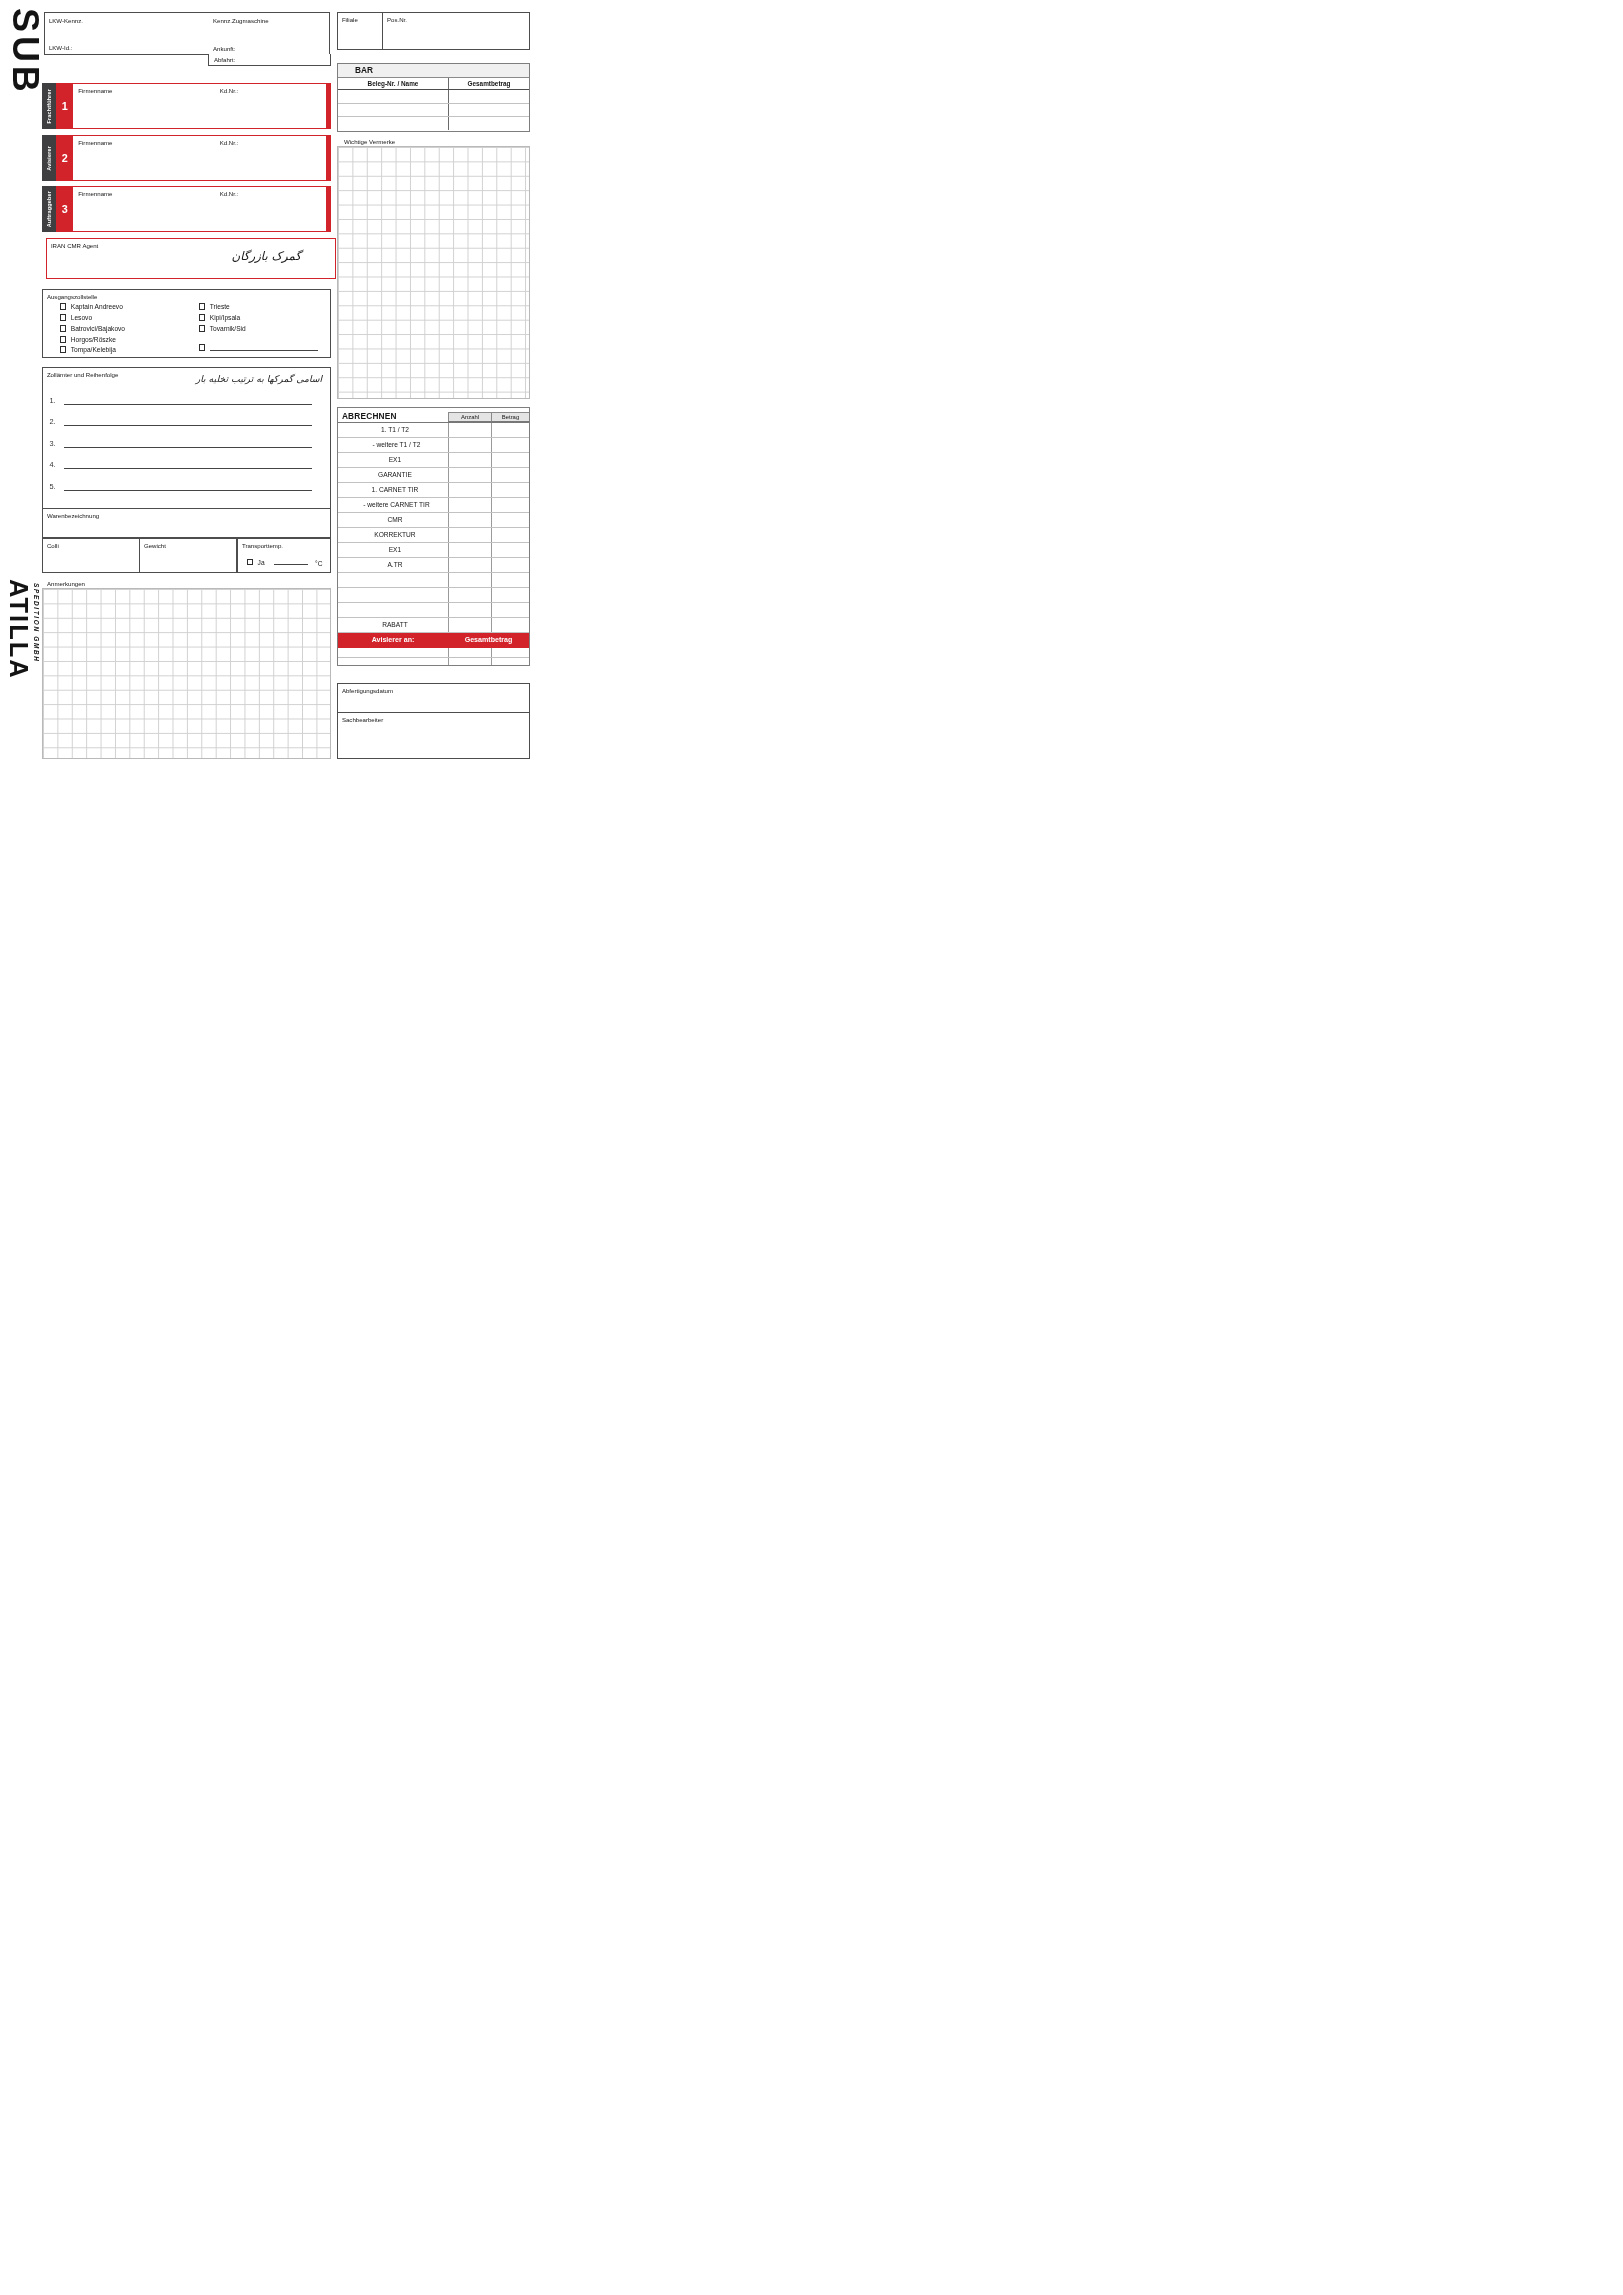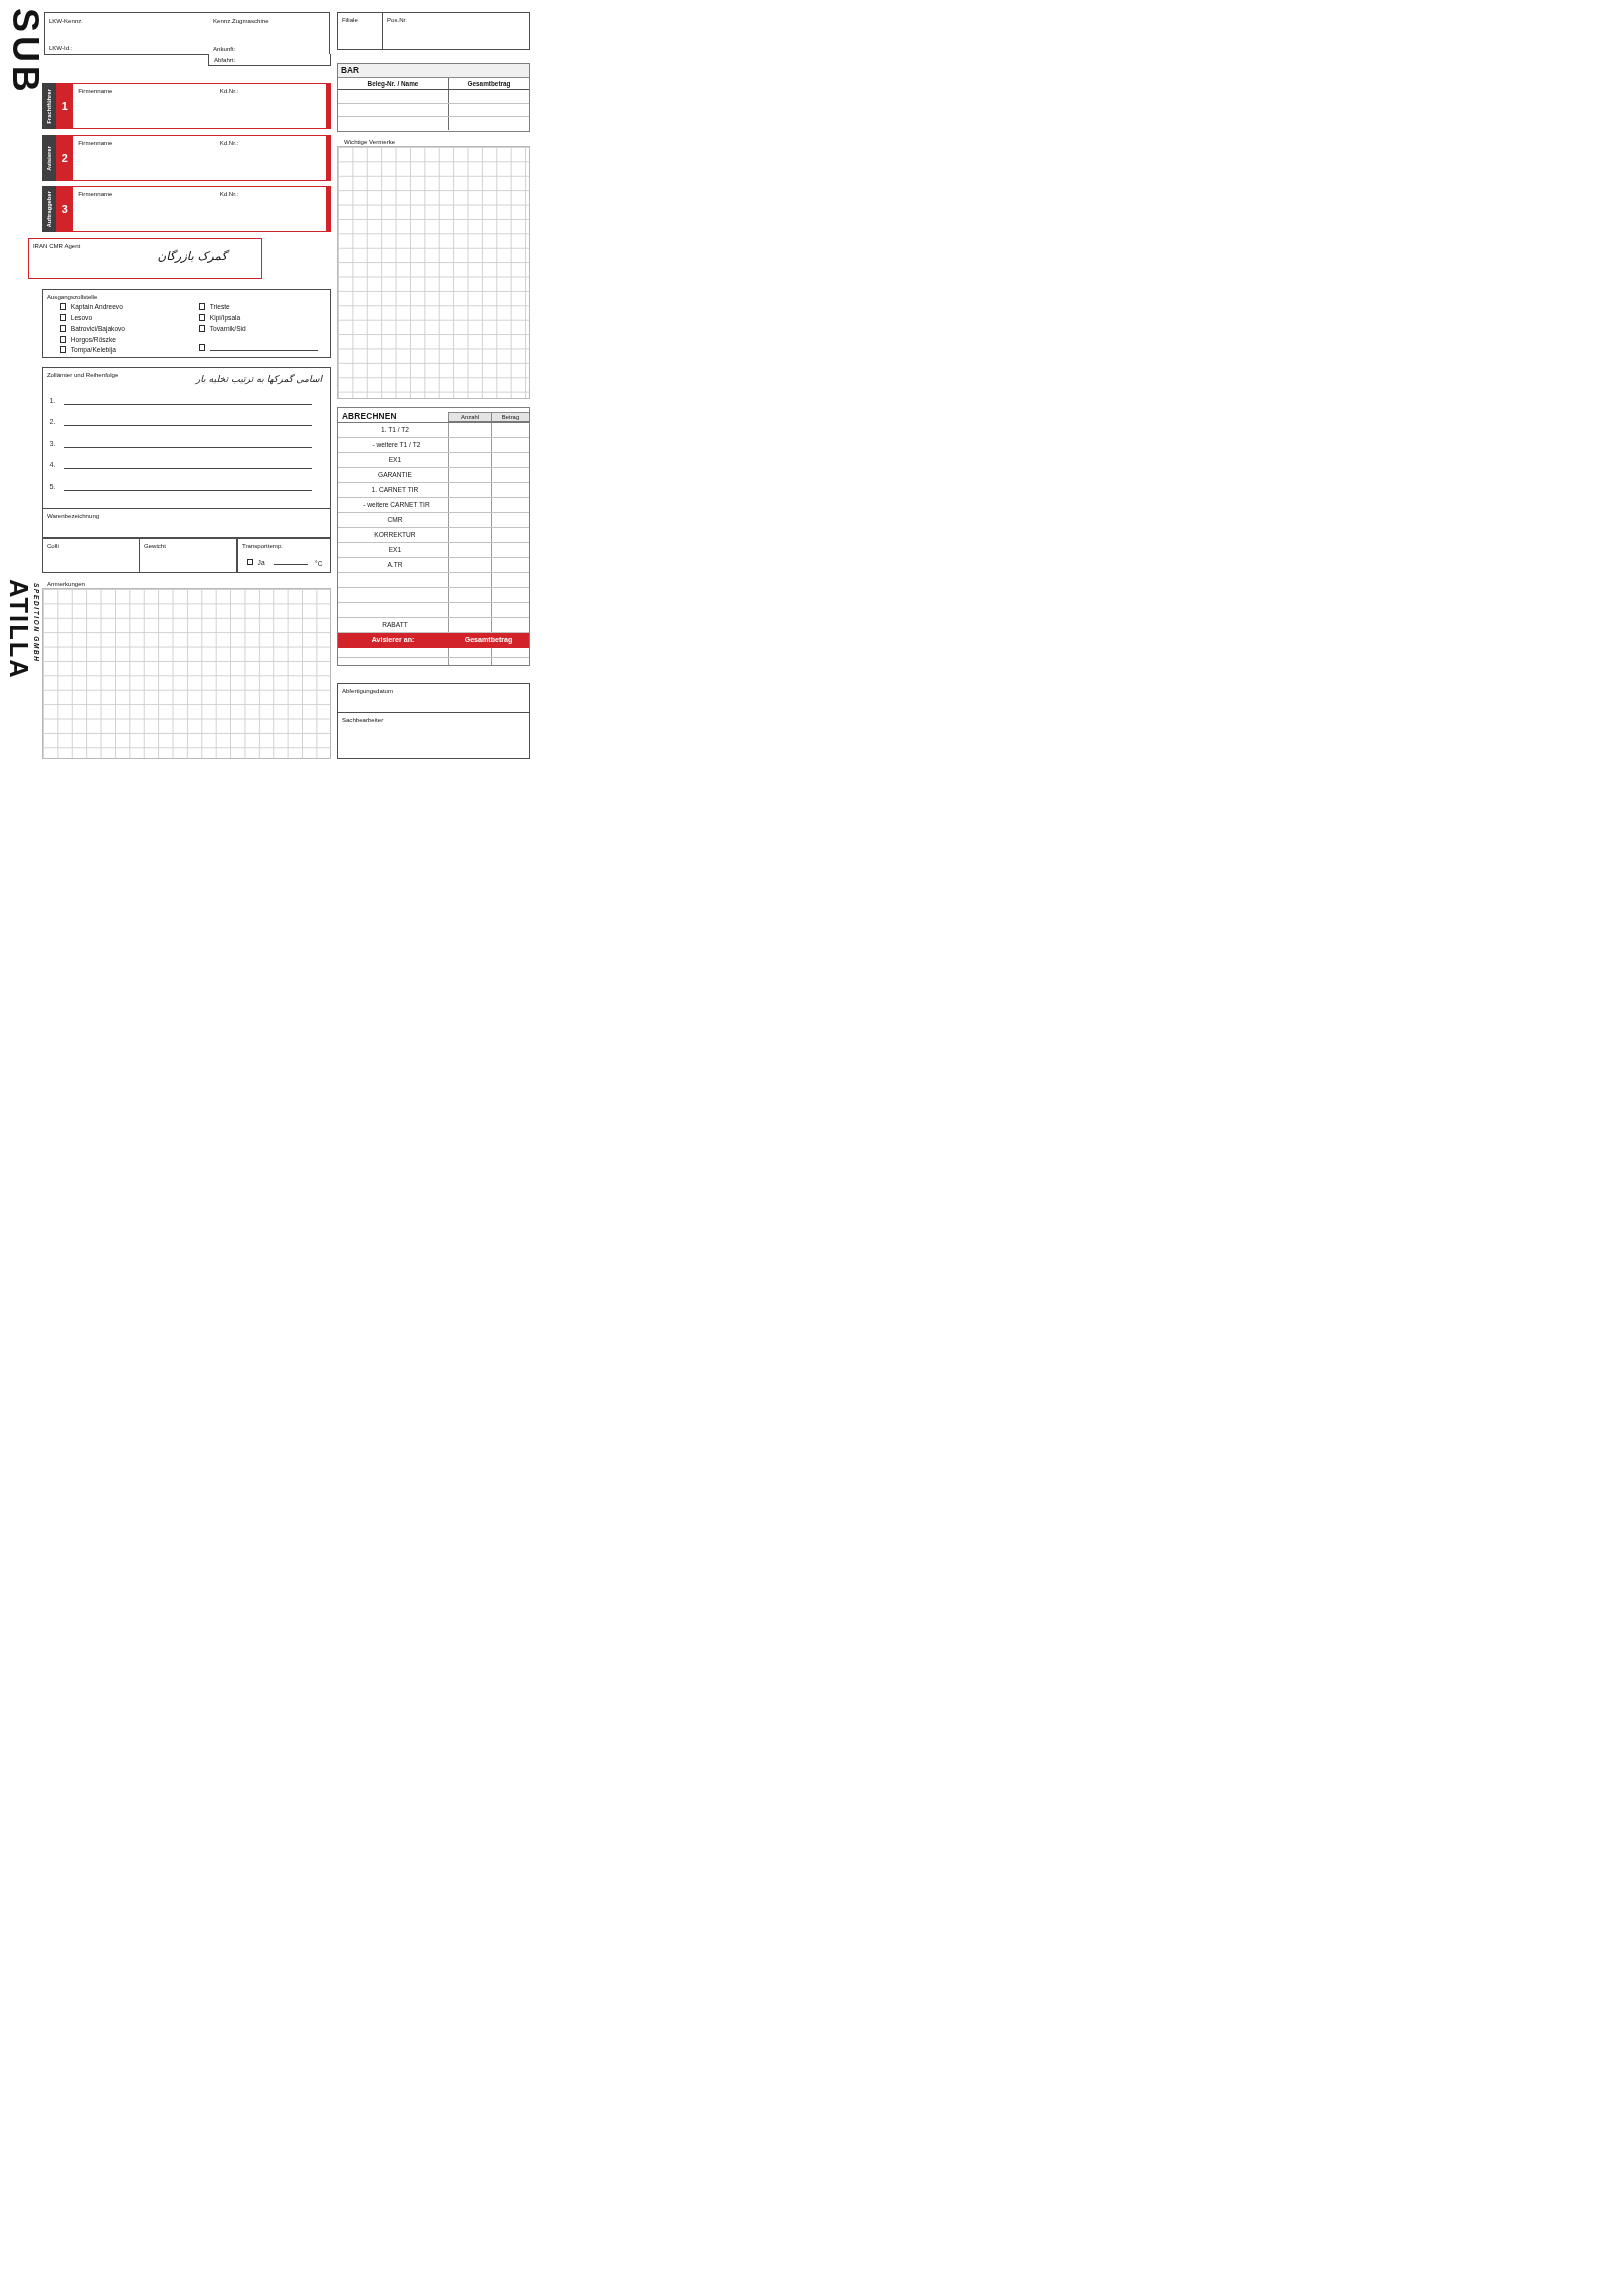--- a/index.html
+++ b/index.html
@@ -24,21 +24,21 @@
   .chk { width:6.4px; height:6.4px; border:0.7px solid #2e2e2e; background:#fff; margin-right:4.4px; flex:0 0 auto; }
   .wline { border-bottom:0.7px solid #444; height:6.9px; }
   .numline { position:absolute; left:6.4px; right:17.7px; display:flex; align-items:flex-end; font-size:7.4px; color:#333; }
   .numline .num { width:10.8px; }
   .numline .wline { flex:1; margin-left:3.9px; }
   .grid-paper { position:absolute; background:#fff; border:0.5px solid #b9b9b9;
      background-image:linear-gradient(to right,#d0d0d0 0.5px,transparent 0.5px),linear-gradient(to bottom,#d0d0d0 0.5px,transparent 0.5px);
      background-size:14.4px 14.4px; }
   .frame { position:absolute; border:1.5px solid #7e7e7e; background:#fff; }
   
-  .bar-head { height:13.7px; background:#f0f0f0; border-bottom:0.5px solid #8a8a8a; display:flex; align-items:center; padding-left:3px; font-size:8.3px; font-weight:bold; }
+  .bar-head { height:13.7px; background:#f0f0f0; border-bottom:0.5px solid #8a8a8a; display:flex; align-items:center; padding-left:17px; font-size:8.3px; font-weight:bold; }
   .bar-sub { display:flex; height:12.8px; border-bottom:0.5px solid #4d4d4d; font-size:6.4px; font-weight:bold; }
   .bar-sub div { display:flex; align-items:center; justify-content:center; }
   .bar-c1 { width:110px; }
   .bar-c2 { flex:1; border-left:0.5px solid #6a6a6a; }
   .bar-row { display:flex; height:13.2px; border-bottom:0.5px solid #c2c2c2; }
   .bar-row:last-child { border-bottom:none; }
   
   .ab-frame { display:flex; flex-direction:column;text-align:center; }
   .ab-head { position:relative; height:14.7px; border-bottom:0.5px solid #777; background:#fff; flex:0 0 auto; }
   .ab-title { position:absolute; left:3.9px; top:2.5px; font-size:8.3px; font-weight:bold; letter-spacing:0.2px; }
@@ -126,21 +126,21 @@
         <span>Auftraggeber</span>
       </div>
     <div class="party-main">
       <div class="party-num">3</div>
       <span class="lbl" style="left:21.6px; top:2.9px;">Firmenname</span>
       <span class="lbl" style="left:163px; top:2.9px;">Kd.Nr.:</span>
       <div class="party-bar"></div>
     </div>
   </div>
 
-  <div class="abs" style="left:28px; top:238px; width:234px; height:41px; border:1.5px solid #d2232a; background:#fff;">
+  <div class="abs" style="left:46px; top:238px; width:290px; height:41px; border:1.5px solid #d2232a; background:#fff;">
     <span class="lbl" style="left:3.9px; top:2.5px;">IRAN CMR Agent</span>
     <div class="abs hand" dir="rtl" style="right:34px; top:9.8px; font-size:11.8px;">گمرک بازرگان</div>
   </div>
 
   <span class="lbl" style="left:344px; top:138px;">Wichtige Vermerke</span>
   <div class="grid-paper" style="left:337px; top:146px; width:193px; height:253px;"></div>
 
   <div class="box" style="left:42px; top:289px; width:289px; height:69px;">
     <span class="lbl" style="left:3.9px; top:2.5px;">Ausgangszollstelle</span>
     <div class="chk-row" style="left:17px; top:13.2px;">

